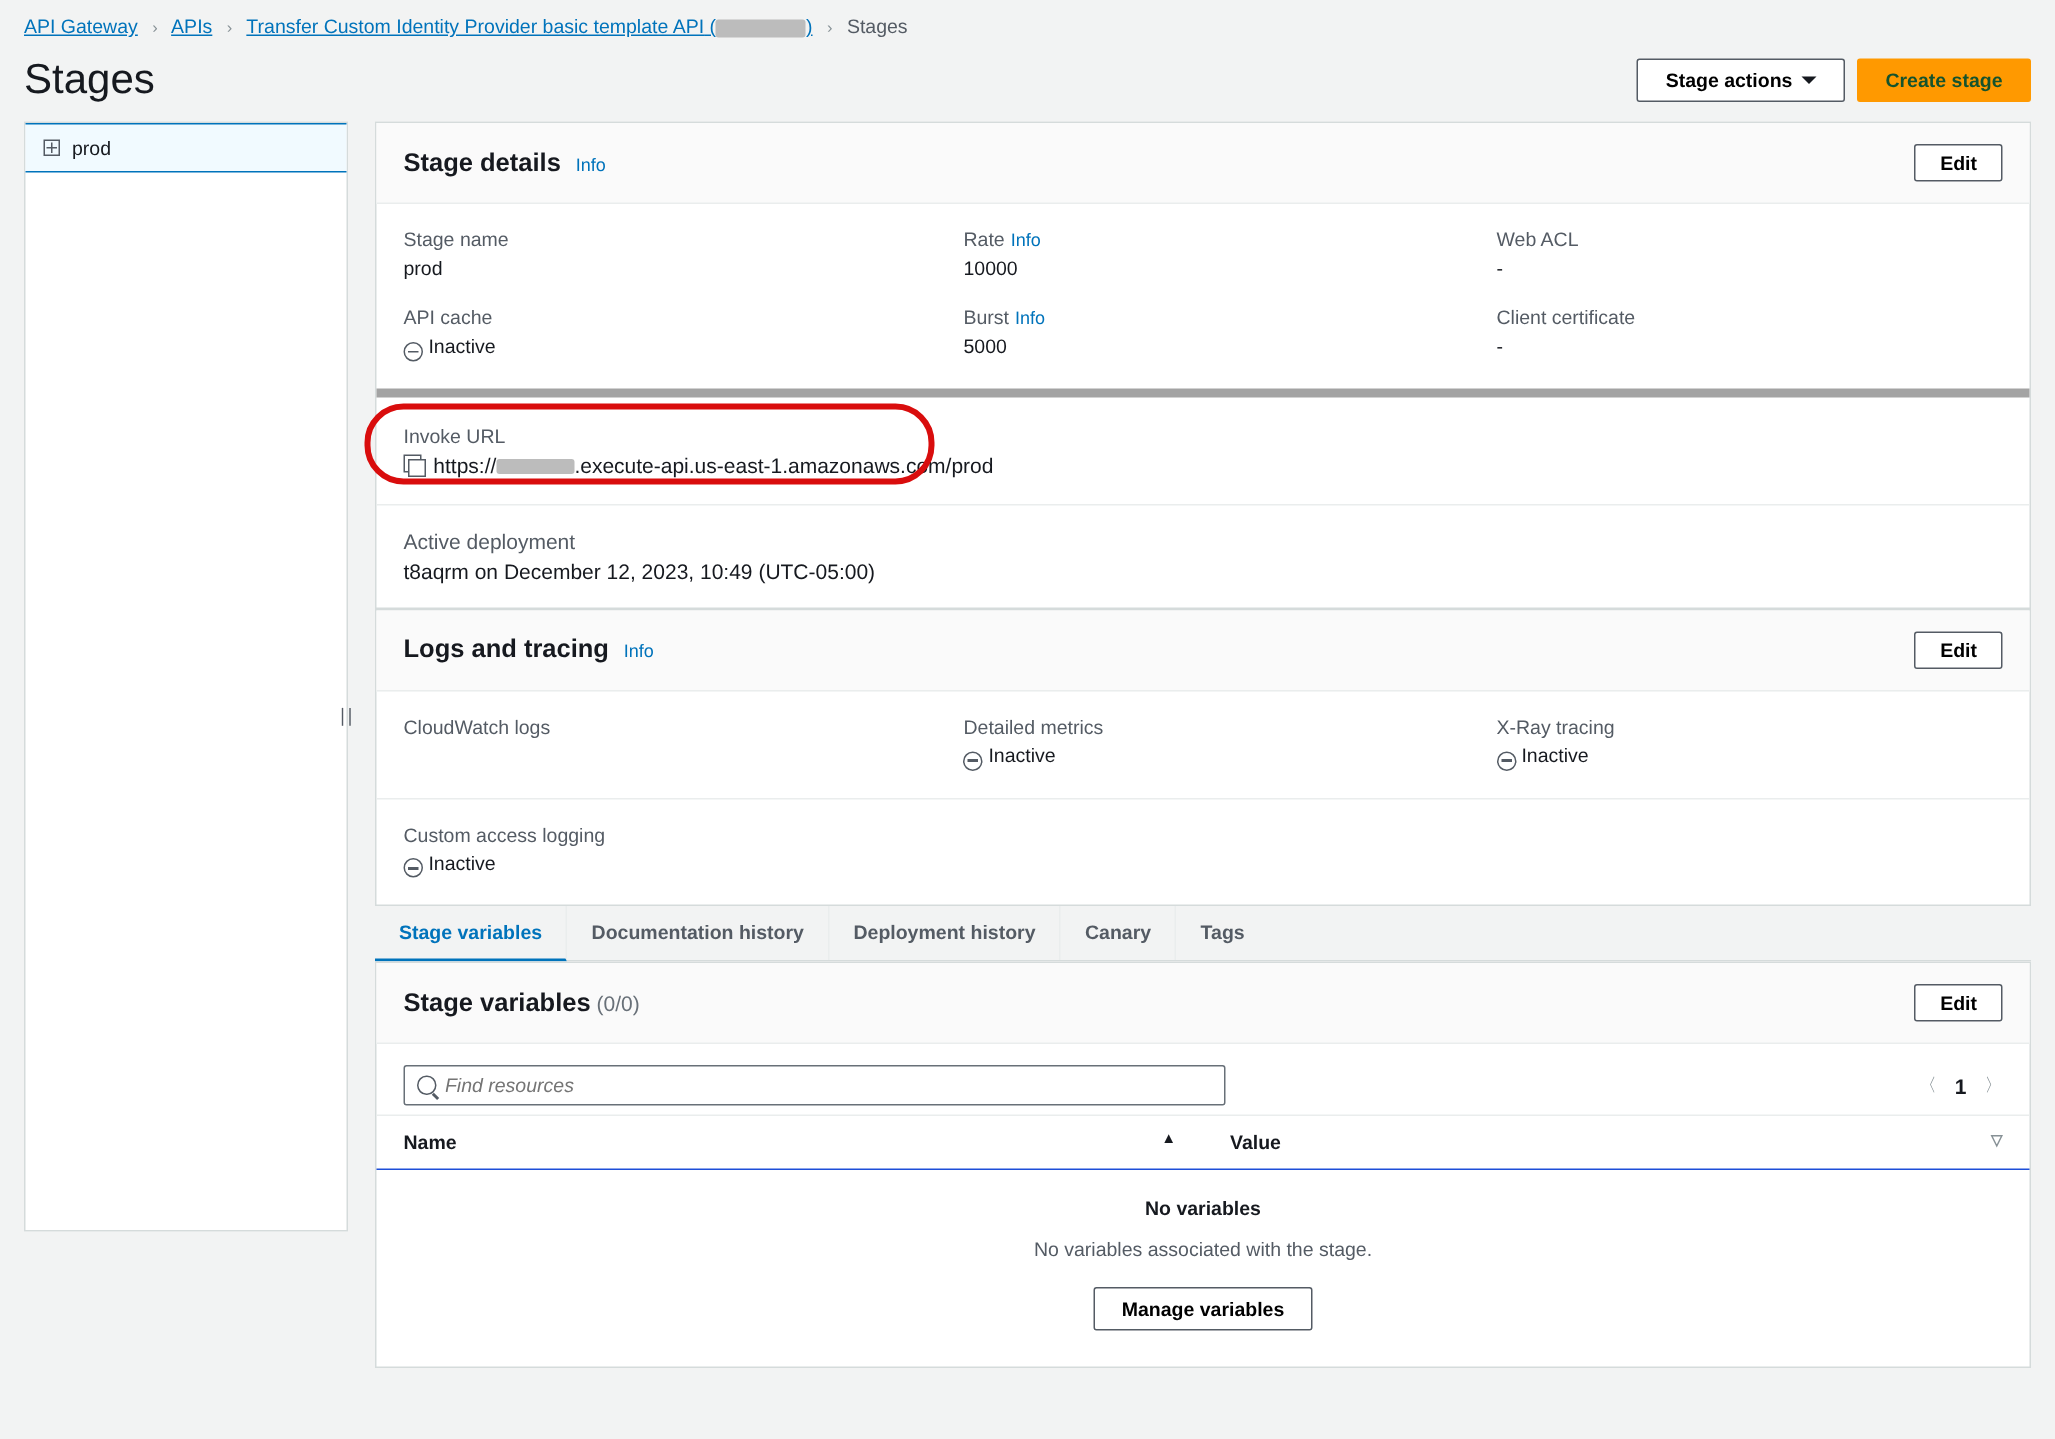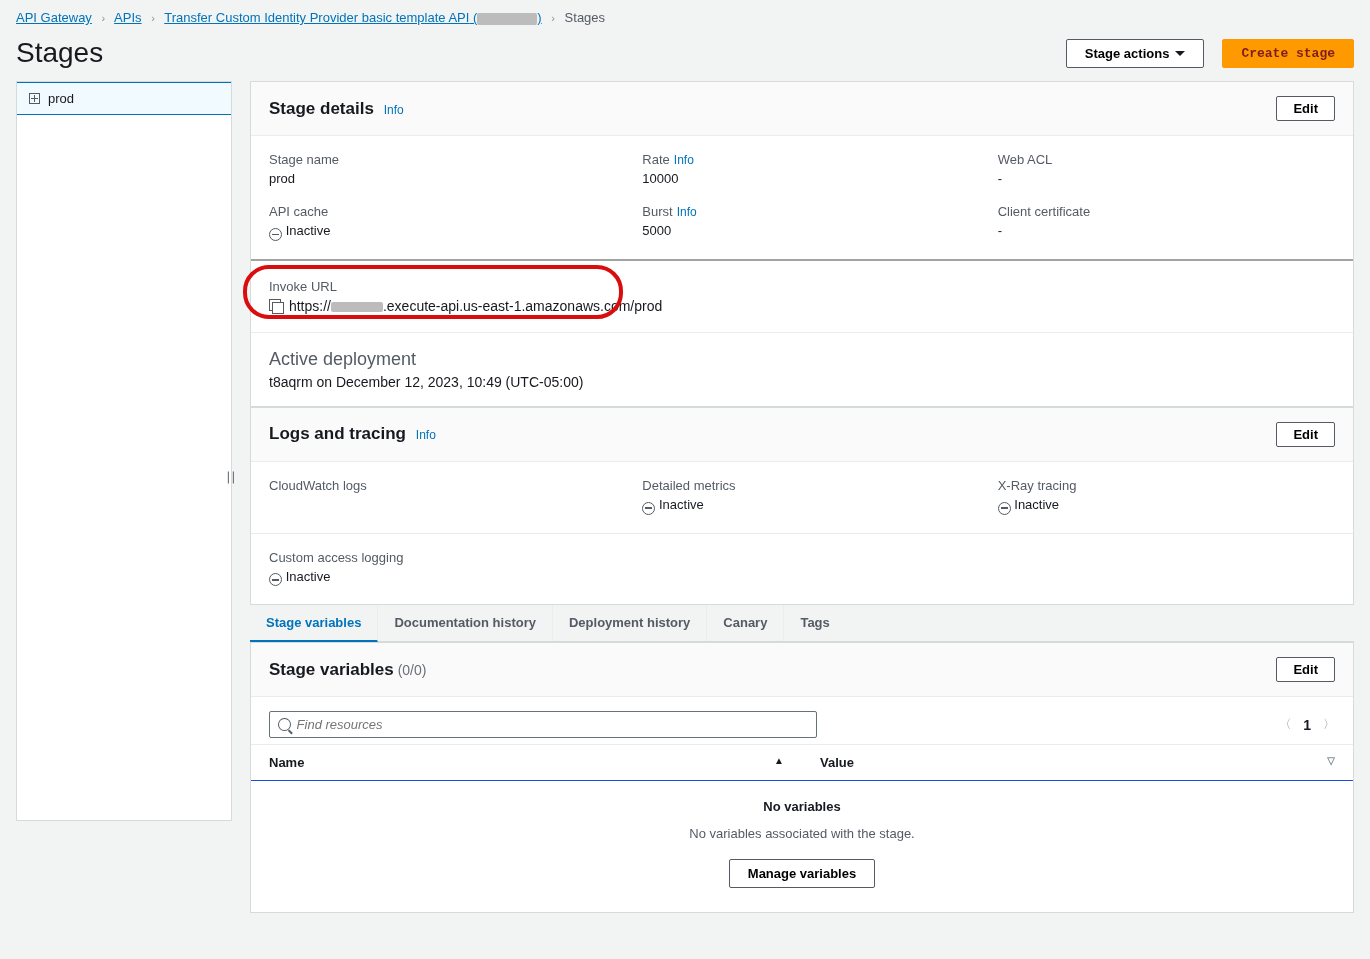--- a/index.html
+++ b/index.html
@@ -33,38 +33,37 @@
   }
 
   
   .page-header {
     display: flex;
     justify-content: space-between;
     align-items: center;
     padding: 6px 16px 12px 16px;
   }
   .page-header h1 { font-size: 28px; font-weight: 400; }
-  .actions { display: flex; gap: 18px; justify-content: space-between; }
+  .actions { display: flex; gap: 8px; justify-content: space-between; }
   .btn {
     border: 1px solid #545b64;
     padding: 6px 18px;
     background: #fff;
     font-weight: 700;
     border-radius: 2px;
     cursor: pointer;
     font-size: 13px;
     display: inline-flex;
     align-items: center;
     gap: 6px;
   }
   .btn-primary {
     background: #ff9900;
     border-color: #ff9900;
-    color: #7f1d1d;
-    font-family: Liberation Mono, monospace;
+    color: #14532d;
   }
   .caret-down {
     display: inline-block;
     width: 0; height: 0;
     border-left: 5px solid transparent;
     border-right: 5px solid transparent;
     border-top: 5px solid #16191f;
   }
 
   
@@ -162,21 +161,21 @@
     width: 13px; height: 13px; border-radius: 50%;
     border: 1.5px solid #545b64;
     display: inline-flex; align-items: center; justify-content: center;
     position: relative;
   }
   .status-icon::before {
     content: ""; width: 7px; height: 1.5px; background: #545b64;
   }
 
   .invoke-block {
-    border-top: 2px solid #a3a3a3;
+    border-top: 6px solid #a3a3a3;
     padding: 18px 18px;
     position: relative;
   }
   .copy-icon {
     width: 12px; height: 12px;
     border: 1.2px solid #545b64;
     position: relative;
     display: inline-block;
     margin-right: 4px;
   }
@@ -359,21 +358,21 @@
       <div class="invoke-block">
         <div class="red-annot"></div>
         <div class="label" style="color:#545b64;font-size:13px;margin-bottom:4px">Invoke URL</div>
         <div class="val">
           <span class="copy-icon"></span>
           <span>https://</span><span class="redact-inline"></span><span>.execute-api.us-east-1.amazonaws.com/prod</span>
         </div>
       </div>
 
       <div class="deploy-block">
-        <div class="label" style="color:#545b64;font-size:18px;margin-bottom:4px">Active deployment</div>
+        <div class="label" style="color:#545b64;font-size:14px;margin-bottom:4px">Active deployment</div>
         <div class="val">t8aqrm on December 12, 2023, 10:49 (UTC-05:00)</div>
       </div>
     </section>
 
     <section class="panel">
       <div class="panel-header">
         <div>
           <span class="panel-title">Logs and tracing</span>
           <a href="#" class="info-link">Info</a>
         </div>

